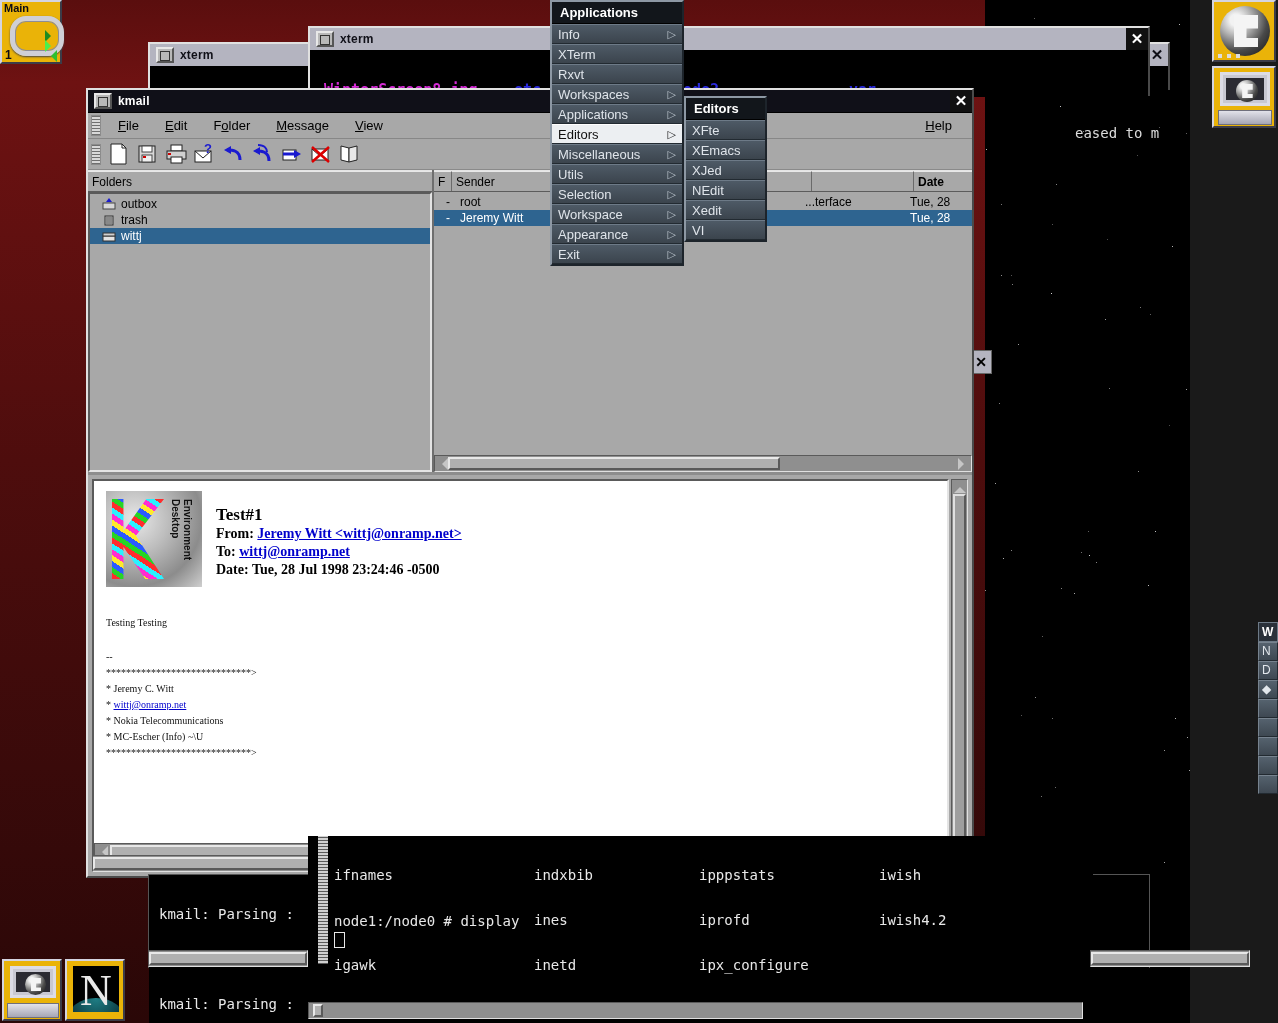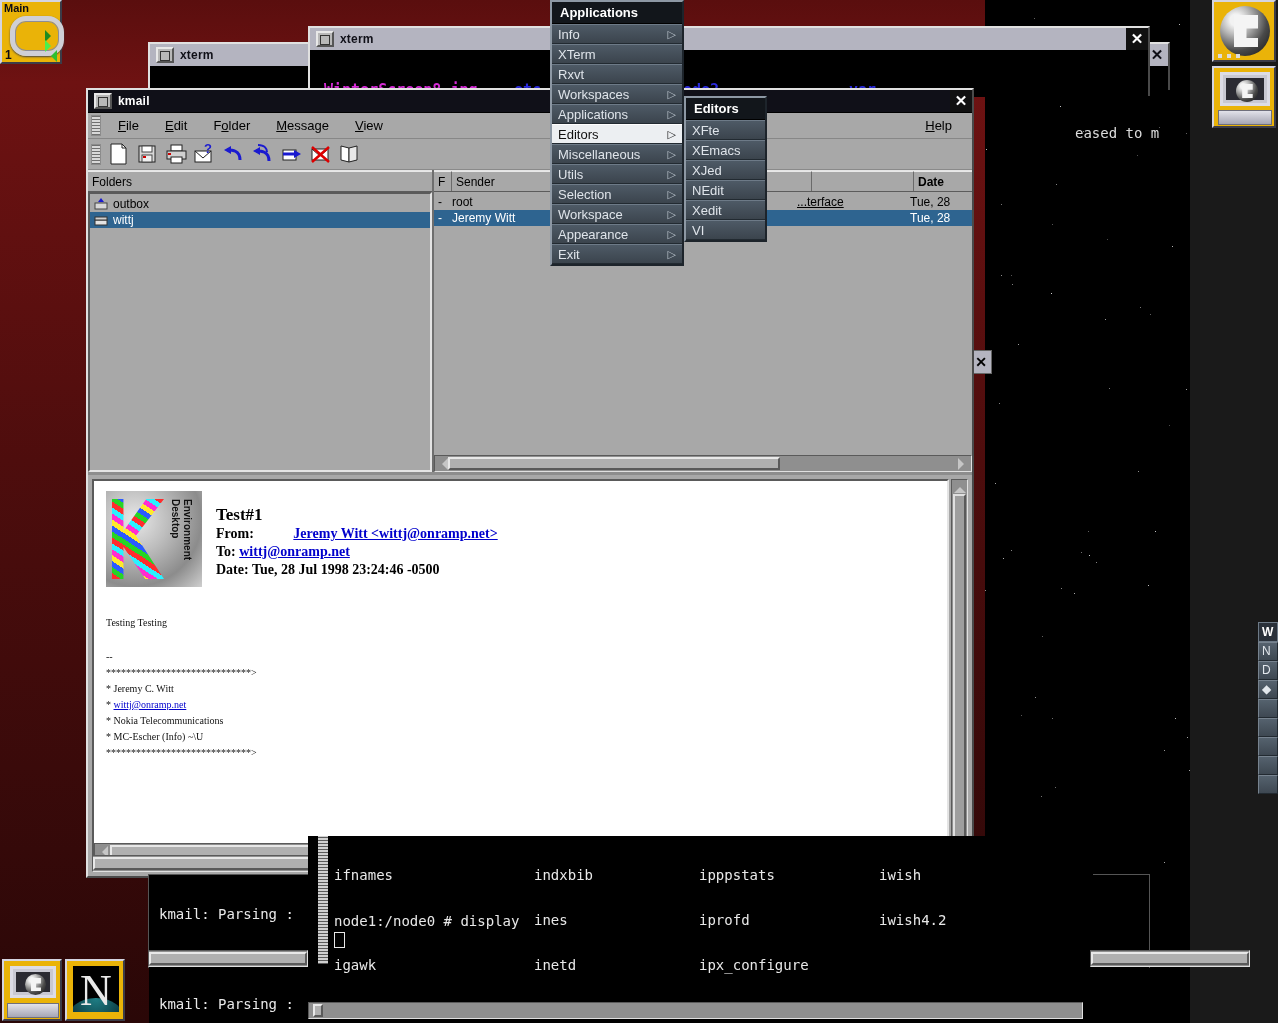--- a/index.html
+++ b/index.html
@@ -48,21 +48,21 @@
   .menubar .help{margin-left:auto;padding-right:20px;}
   .toolbar{height:30px;background:#a8a8a8;display:flex;align-items:center;
       border-bottom:1px solid #8a8a8a;}
   .tbicon{width:26px;height:24px;margin-right:3px;position:relative;}
   .colhdr{height:20px;background:#a8a8a8;display:flex;align-items:center;
       border-top:1px solid #e4e4e4;border-bottom:1px solid #5c5c5c;font-size:12px;color:#000;}
   .colhdr .c{border-right:1px solid #6a6a6a;padding-left:4px;height:100%;
       display:flex;align-items:center;box-sizing:border-box;
       border-top:1px solid #e8e8e8;}
   .listpane{background:#a8a8a8;overflow:hidden;}
-  .row{height:16px;display:flex;align-items:center;font-size:12px;color:#000;padding-left:4px;}
+  .row{height:16px;display:flex;align-items:center;font-size:12px;color:#000;padding-left:12px;}
   .row.sel{background:#2e6490;color:#fff;}
   .ficon{width:14px;height:12px;margin-right:5px;flex:none;position:relative;}
   .sunk{border:2px solid;border-color:#5a5a5a #e4e4e4 #e4e4e4 #5a5a5a;box-sizing:border-box;}
 
   
   .sb-h{height:17px;background:#8f8f8f;display:flex;align-items:center;
       border:1px solid;border-color:#5a5a5a #e0e0e0 #e0e0e0 #5a5a5a;box-sizing:border-box;}
   .sb-v{width:17px;background:#8f8f8f;display:flex;flex-direction:column;align-items:center;
       border:1px solid;border-color:#5a5a5a #e0e0e0 #e0e0e0 #5a5a5a;box-sizing:border-box;}
   .arr{width:0;height:0;flex:none;}
@@ -431,20 +431,31 @@
       <div class="listpane sunk" style="flex:1;">
         <div class="row" style="margin-top:2px;">
           <span class="ficon">
             <svg width="14" height="12" viewBox="0 0 14 12">
                 <rect x="1" y="5" width="12" height="6" fill="#d8d8d8" stroke="#444"></rect>
                 <polygon points="7,0 10,4 4,4" fill="#1a1ad0"></polygon>
               </svg>
           </span>
           <span>outbox</span>
         </div>
+        <div class="row">
+          <span class="ficon">
+            <svg width="14" height="12" viewBox="0 0 14 12">
+                <rect x="3" y="2" width="8" height="9" fill="#bdbdbd" stroke="#333"></rect>
+                <line x1="5" y1="3" x2="5" y2="10" stroke="#555"></line>
+                <line x1="7" y1="3" x2="7" y2="10" stroke="#555"></line>
+                <line x1="9" y1="3" x2="9" y2="10" stroke="#555"></line>
+              </svg>
+          </span>
+          <span>trash</span>
+        </div>
         <div class="row sel">
           <span class="ficon">
             <svg width="14" height="12" viewBox="0 0 14 12">
                 <rect x="1" y="6" width="12" height="5" fill="#e4e4e4" stroke="#333"></rect>
                 <rect x="1" y="3" width="12" height="3" fill="#cfcfcf" stroke="#333"></rect>
               </svg>
           </span>
           <span>wittj</span>
         </div>
       </div>
@@ -454,21 +465,21 @@
       <div class="colhdr">
         <span class="c" style="width:18px;">F</span>
         <span class="c" style="width:360px;">Sender</span>
         <span class="c" style="flex:1;"></span>
         <span class="c" style="width:58px;font-weight:bold;border-right:none;">Date</span>
       </div>
       <div class="listpane" style="flex:1;position:relative;">
         <div class="row" style="margin-top:2px;position:relative;">
           <span style="width:14px;">-</span>
           <span style="width:345px;">root</span>
-          <span style="flex:1;text-decoration:underline;">...terface</span>
+          <span style="flex:1;">...terface</span>
           <span style="width:62px;">Tue, 28</span>
         </div>
         <div class="row sel">
           <span style="width:14px;">-</span>
           <span style="width:345px;">Jeremy Witt</span>
           <span style="flex:1;"></span>
           <span style="width:62px;">Tue, 28</span>
         </div>
       </div>
       <div class="sb-h">
@@ -486,21 +497,21 @@
           <div class="kletter"></div>
           <div class="ktxt">
             <span style="position:absolute;left:9px;top:2px;">Desktop</span>
             <span style="position:absolute;left:21px;top:2px;">Environment</span>
           </div>
         </div>
         <div style="margin-left:14px;padding-top:14px;">
           <div style="font-size:17px;font-weight:bold;">Test#1</div>
           <div class="hdrline">
             <span>From:</span>
-            <a href="#" style="margin-left:36px;">Jeremy Witt &lt;wittj@onramp.net&gt;</a>
+            <a href="#" style="">Jeremy Witt &lt;wittj@onramp.net&gt;</a>
           </div>
           <div class="hdrline">
             <span>To:</span>
             <a href="#" style="text-decoration:underline;">wittj@onramp.net</a>
           </div>
           <div class="hdrline">
             <span>Date:</span>
             <span style="font-weight:bold;">Tue, 28 Jul 1998 23:24:46 -0500</span>
           </div>
         </div>

